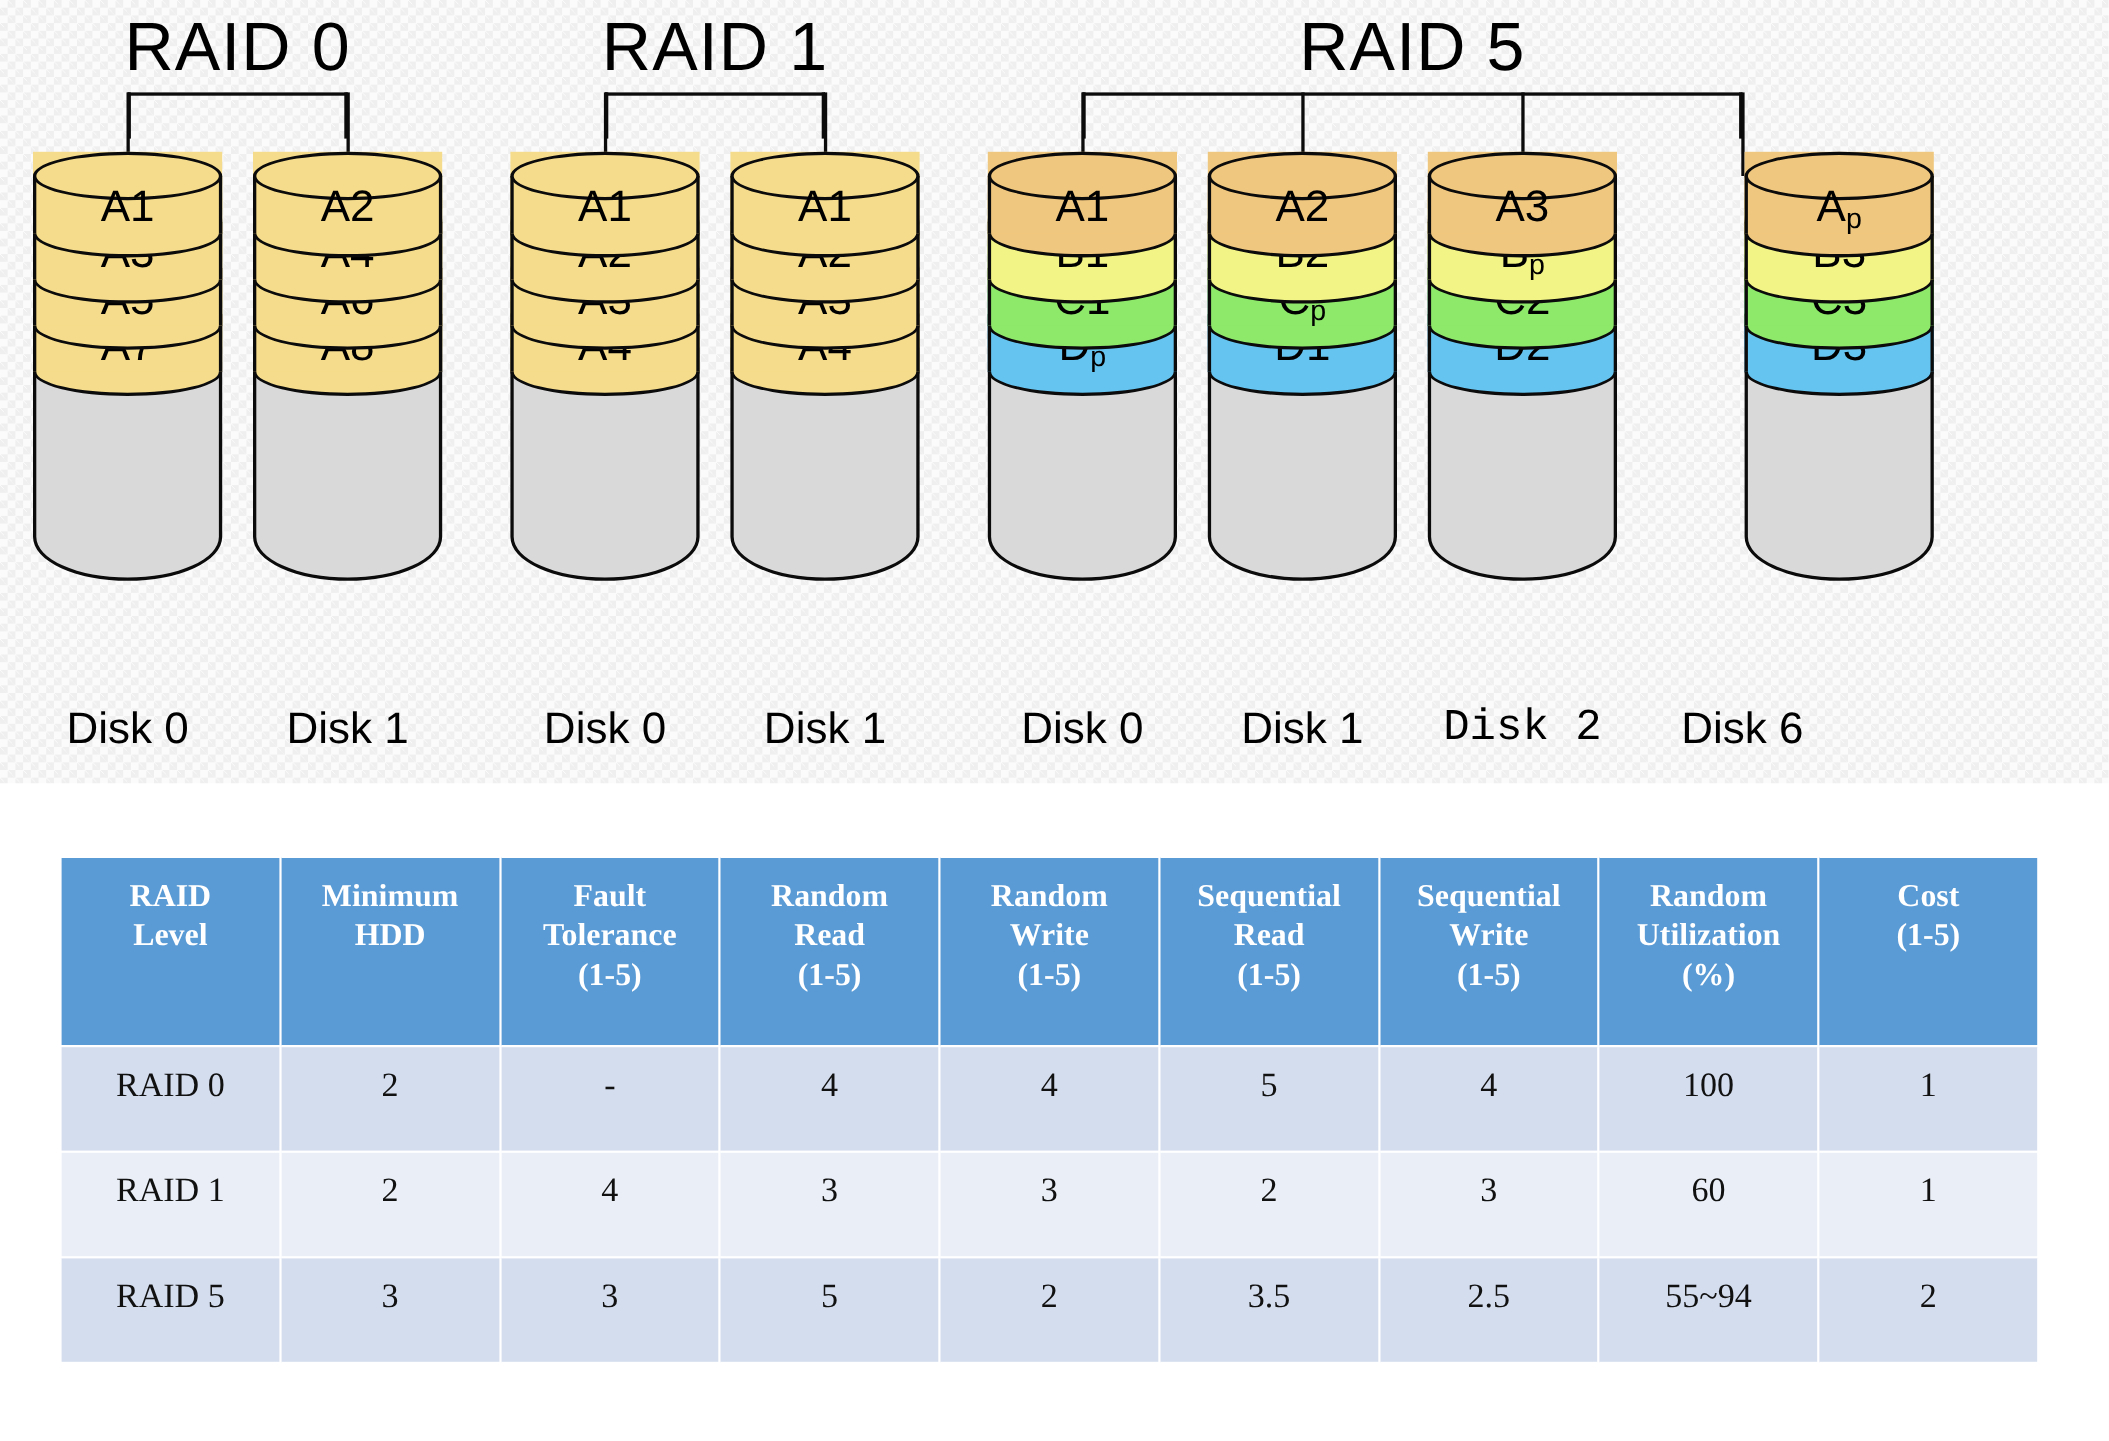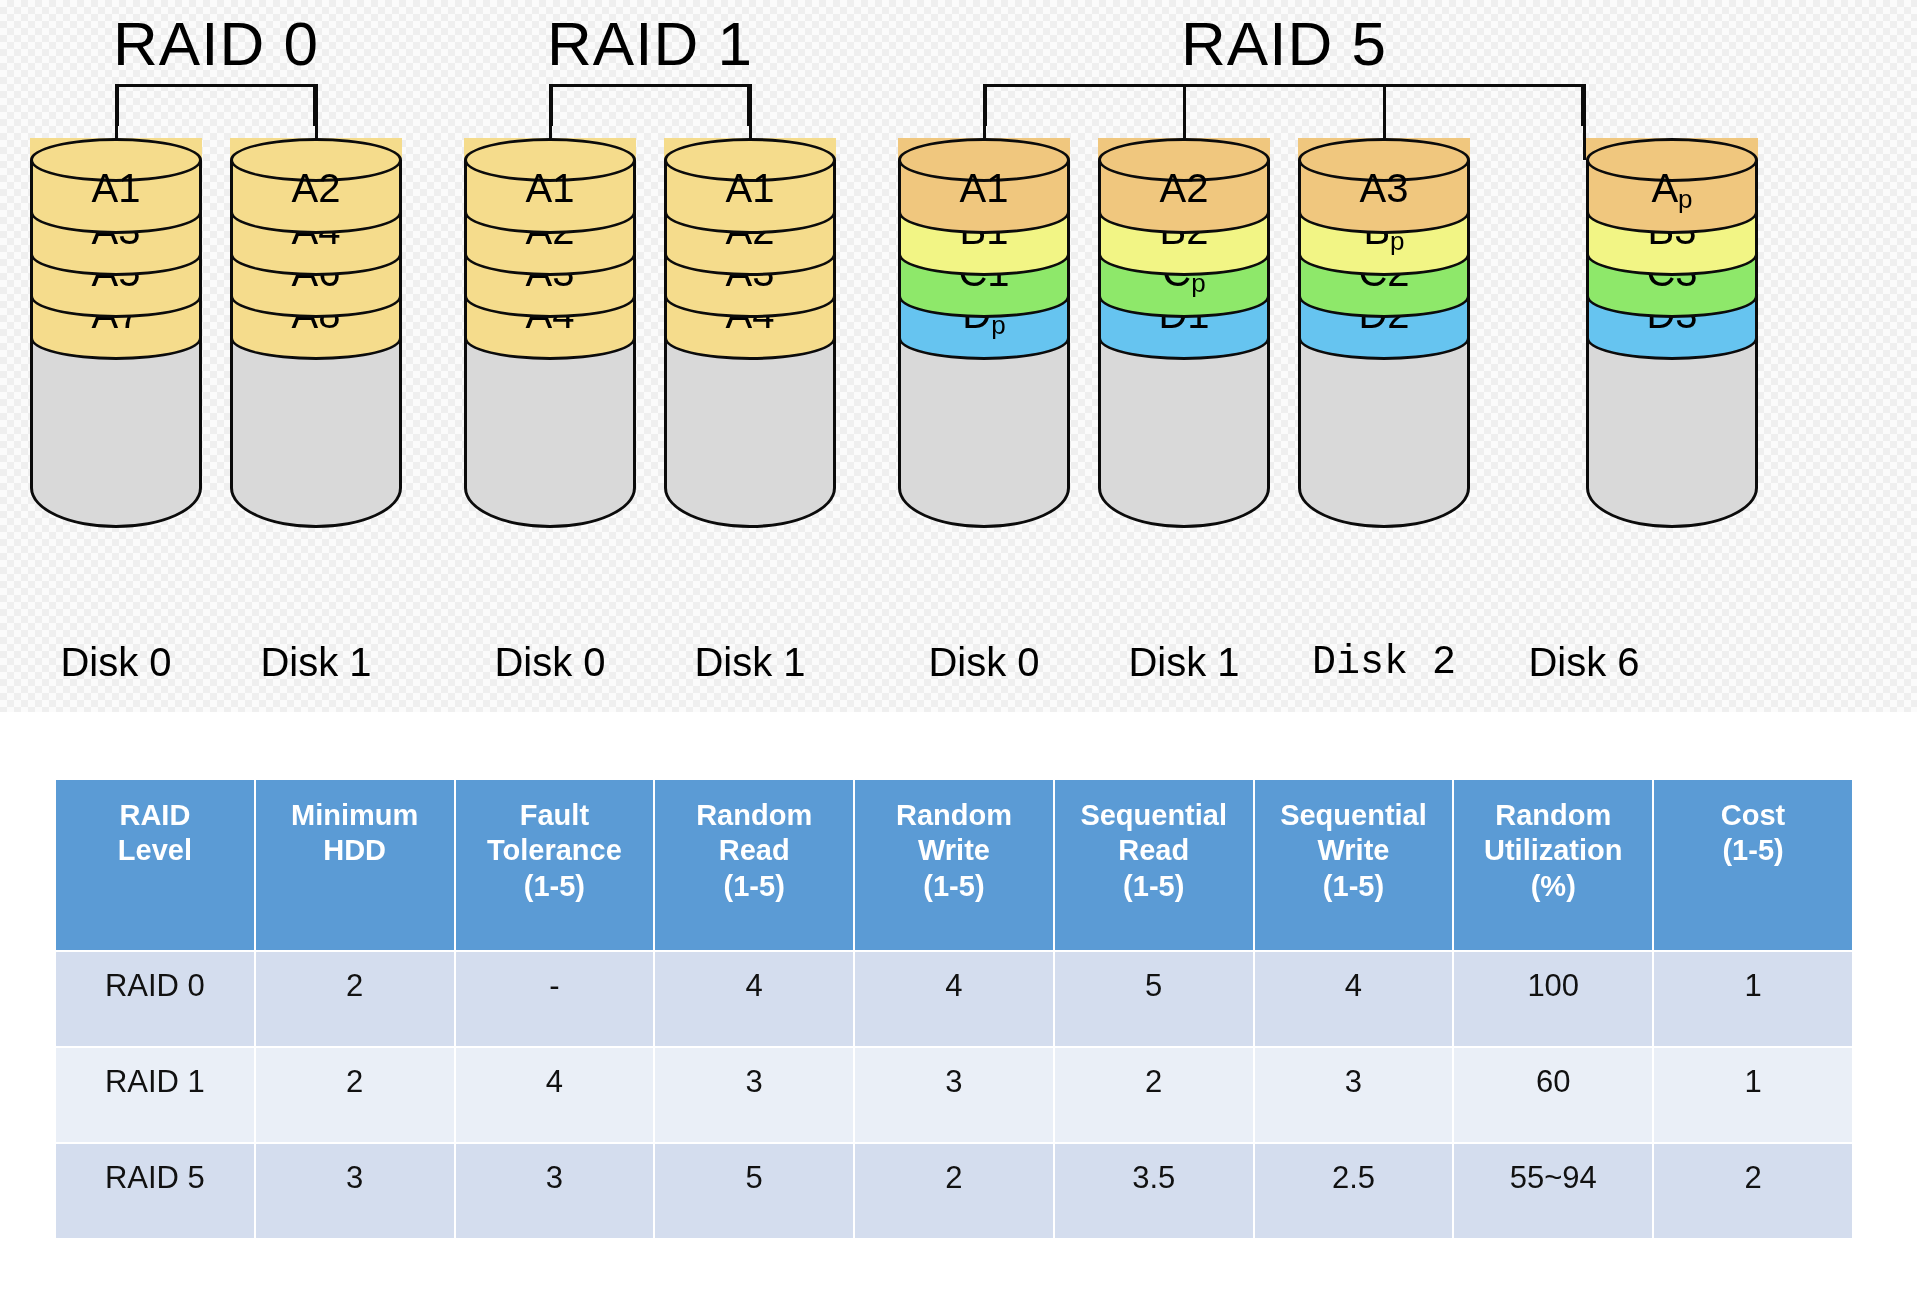--- a/index.html
+++ b/index.html
@@ -156,21 +156,21 @@
   }
 
   
   #raid-table {
     position: absolute;
     left: 54px;
     top: 778px;
     border-collapse: collapse;
     width: 1800px;
     table-layout: fixed;
-    font-family: Liberation Sans, sans-serif;
+    font-family: Liberation Serif, serif;
   }
   #raid-table th {
     background: #5b9bd5;
     color: #ffffff;
     font-size: 29px;
     font-weight: bold;
     line-height: 1.22;
     padding: 18px 4px 46px 4px;
     vertical-align: top;
     text-align: center;

